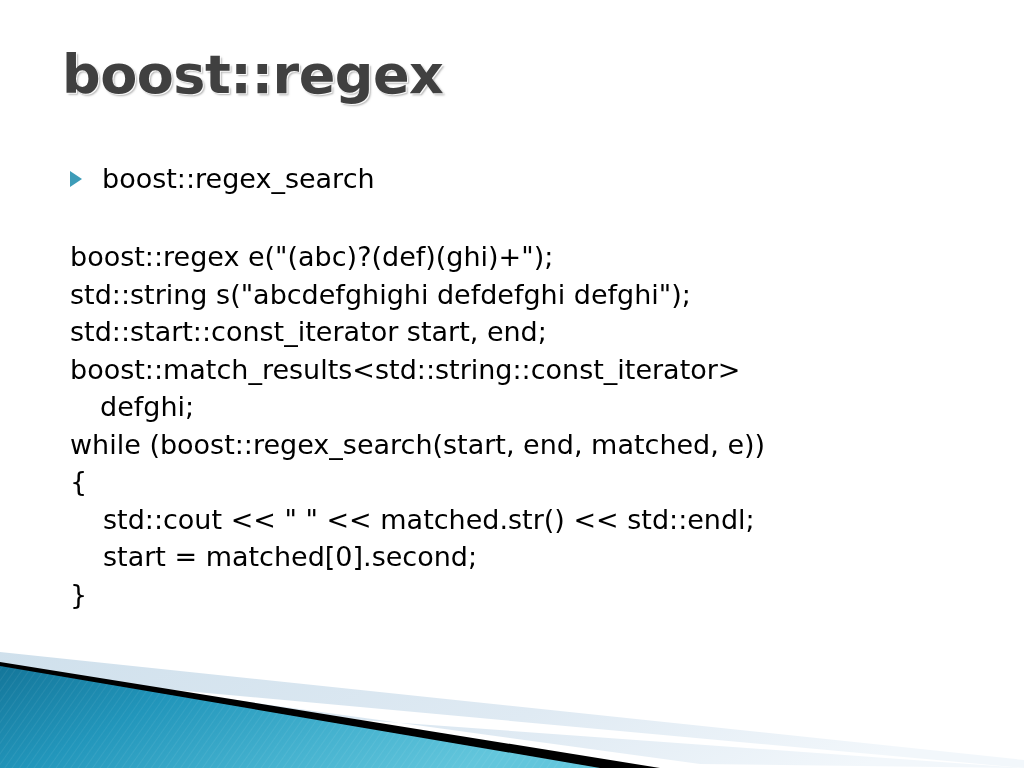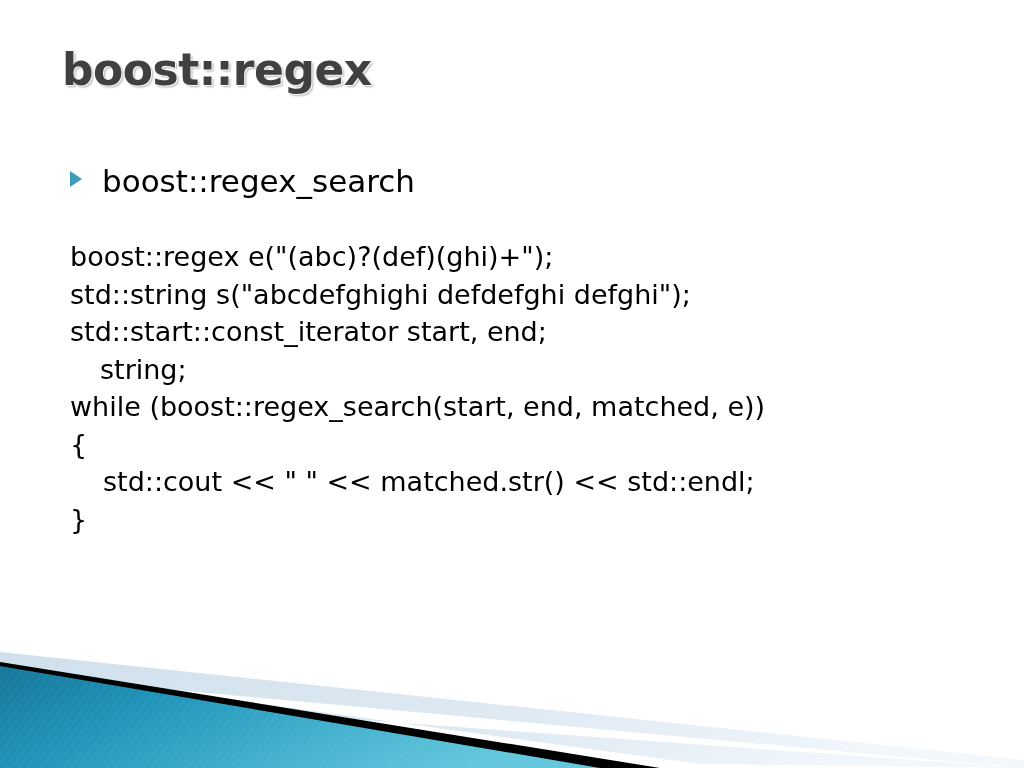--- a/index.html
+++ b/index.html
@@ -20,41 +20,41 @@
     inset: 0;
     background: #ffffff;
     overflow: hidden;
   }
 
   
   .slide-title {
     position: absolute;
     left: 62px;
     top: 47px;
-    font-size: 44px;
+    font-size: 54px;
     font-weight: bold;
     color: #404040;
     letter-spacing: -0.5px;
     line-height: 1.05;
     text-shadow: 1px 1px 0 rgba(255,255,255,0.9),
                  2px 2px 2px rgba(120,120,120,0.55);
     white-space: nowrap;
   }
 
   
   .bullet-list {
     position: absolute;
     left: 70px;
     top: 162px;
     width: 900px;
   }
   .bullet-row {
     display: flex;
     align-items: flex-start;
-    font-size: 31px;
+    font-size: 27px;
     color: #000000;
     line-height: 1.25;
   }
   .bullet-marker {
     width: 32px;
     flex: 0 0 32px;
     padding-top: 9px;
     display: flex;
     align-items: flex-start;
   }
@@ -109,24 +109,26 @@
         <span class="bullet-tri"></span>
       </span>
       <span class="bullet-text">boost::regex_search</span>
     </div>
   </div>
 
   <div class="code-block">
     <div class="code-line">boost::regex e("(abc)?(def)(ghi)+");</div>
     <div class="code-line">std::string s("abcdefghighi defdefghi defghi");</div>
     <div class="code-line">std::start::const_iterator start, end;</div>
-    <div class="code-line indent1">string;</div>
+    <div class="code-line">boost::match_results&lt;std::string::const_iterator&gt;</div>
+    <div class="code-line indent1">defghi;</div>
     <div class="code-line">while (boost::regex_search(start, end, matched, e))</div>
     <div class="code-line">{</div>
     <div class="code-line indent2">std::cout &lt;&lt; " " &lt;&lt; matched.str() &lt;&lt; std::endl;</div>
+    <div class="code-line indent2">start = matched[0].second;</div>
     <div class="code-line">}</div>
   </div>
 
   <div class="decor">
     <svg width="1024" height="130" viewBox="0 0 1024 130" xmlns="http://www.w3.org/2000/svg">
       <defs>
         <linearGradient id="tealGrad" x1="0" y1="0" x2="1" y2="0.35">
           <stop offset="0%" stop-color="#14769a"></stop>
           <stop offset="35%" stop-color="#2296bb"></stop>
           <stop offset="70%" stop-color="#45b2cf"></stop>

